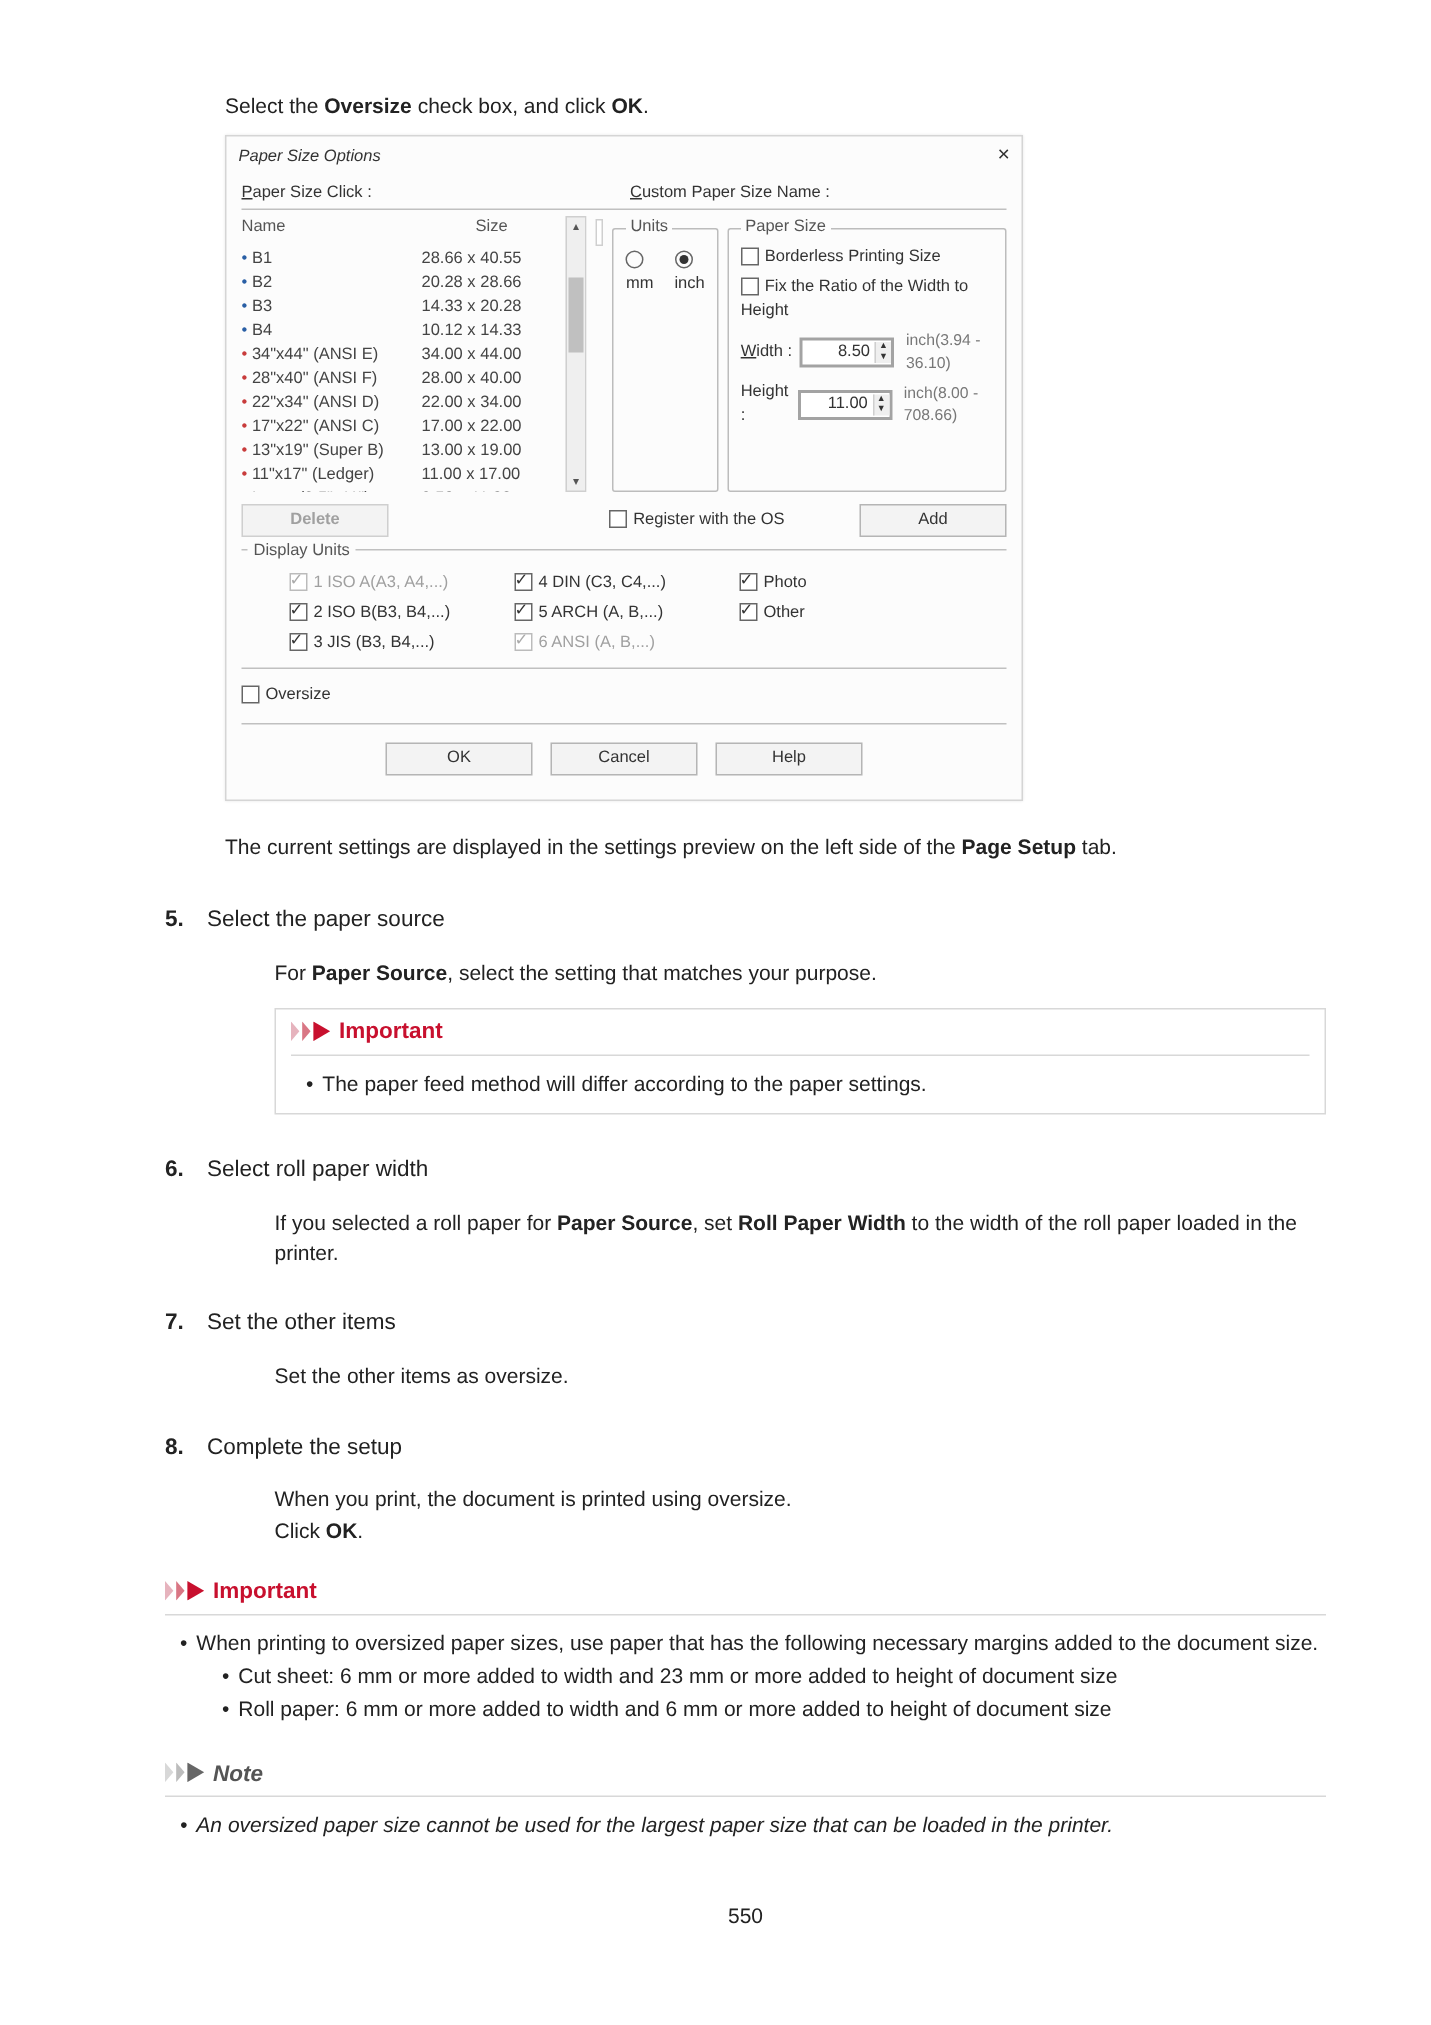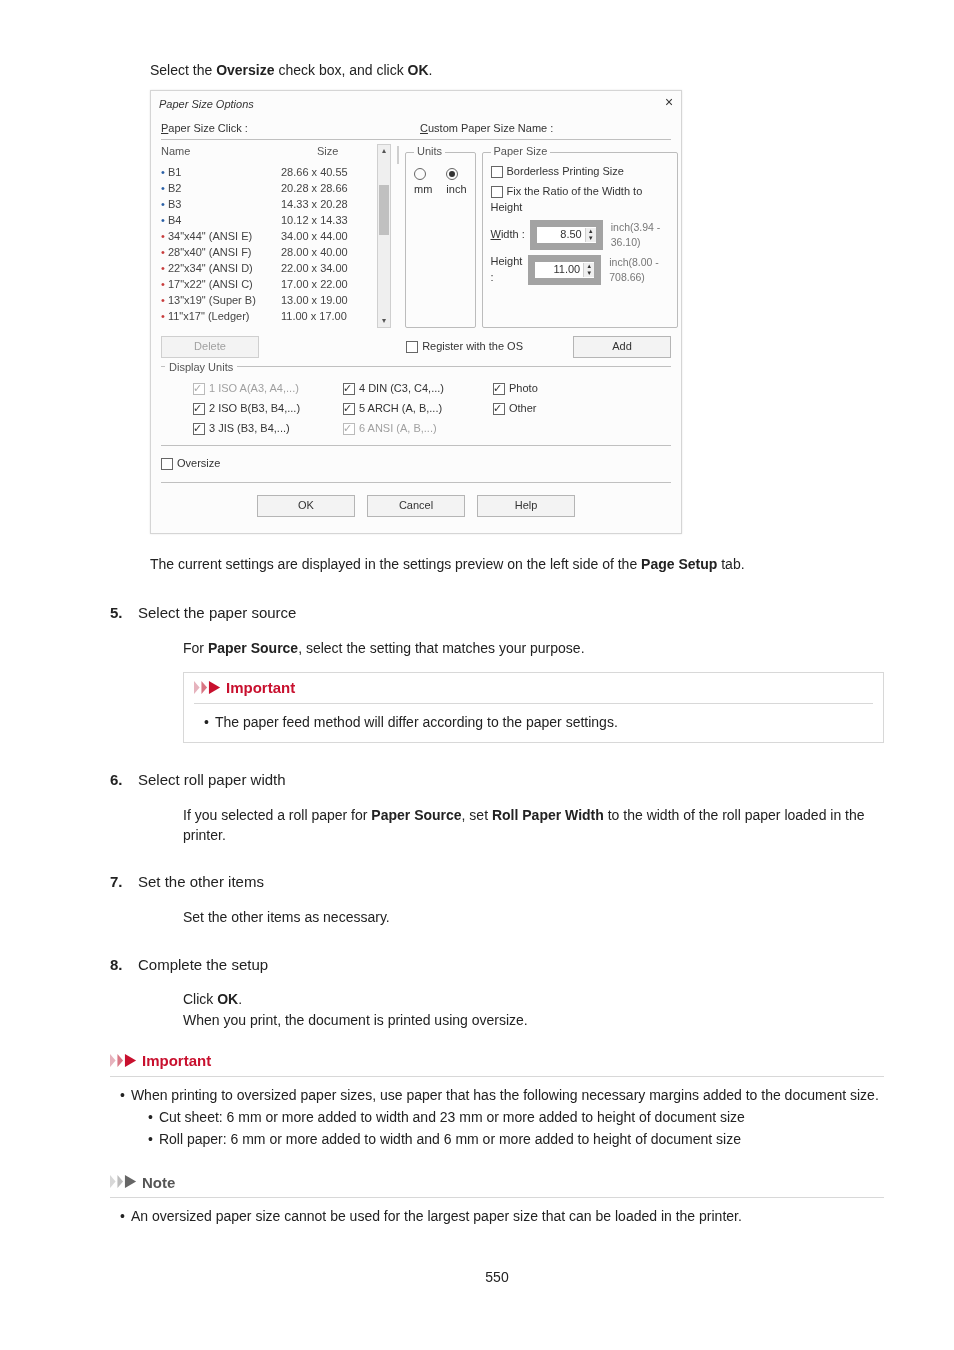--- a/index.html
+++ b/index.html
@@ -90,31 +90,31 @@
   .radio-row { display:flex; gap:14px; justify-content:center; margin:2px 0; }
   .radio-circle { display:inline-block; width:10px; height:10px; border:1px solid #666; border-radius:50%; vertical-align:middle; margin-right:3px; position:relative;}
   .radio-circle.checked::after { content:""; position:absolute; inset:2px; background:#333; border-radius:50%; }
   .cbox { display:inline-block; width:10px; height:10px; border:1px solid #666; vertical-align:middle; margin-right:4px; position:relative; background:#fff;}
   .cbox.checked::after { content:"✓"; position:absolute; top:-3px; left:-1px; font-size:11px; }
   .cbox.disabled { border-color:#bbb; }
   .cbox.disabled.checked::after { color:#aaa; }
 
   .wh-row { display:flex; align-items:center; gap:4px; margin-top:4px; }
   .wh-row .lbl { width:50px; }
-  .spinner { display:inline-flex; align-items:center; border:7px solid #a3a3a3; height:16px; background:#fff;}
+  .spinner { display:inline-flex; align-items:center; border:2px solid #a3a3a3; height:16px; background:#fff;}
   .spinner .val { width:42px; text-align:right; padding:0 3px; font-size:11px;}
   .spinner .btns { display:flex; flex-direction:column; font-size:6px; line-height:7px; width:10px; text-align:center; background:#efefef; border-left:1px solid #cfcfcf;}
   .range { color:#777; margin-left:4px; font-size:10.5px;}
   .underline-first::first-letter { text-decoration: underline; }
 
   .delete-row { display:flex; align-items:center; gap:10px; margin-top:8px;}
   .btn {
     border:1px solid #b5b5b5; background:#f3f3f3; padding:2px 18px; font-size:11px; min-width:60px; text-align:center;
   }
-  .btn.disabled { color:#a0a0a0; border-color:#cfcfcf; }
+  .btn.disabled { color:#a0a0a0; border-color:#cfcfcf;font-weight:bold; }
 
   .display-series {
     border-top:1px solid #c0c0c0;
     border-bottom:1px solid #c0c0c0;
     margin-top:8px;
     position:relative;
     padding:6px 2px 8px 2px;
   }
   .display-series .ds-title {
      position:relative; top:-13px; background:#fcfcfc; padding:0 4px; color:#555; margin-left:2px;
@@ -341,31 +341,31 @@
     <div class="step-body">
       <span>If you selected a roll paper for </span><span class="b">Paper Source</span><span>, set </span><span class="b">Roll Paper Width</span><span> to the width of the roll paper loaded in the printer.</span>
     </div>
   </li>
 
   <li>
     <div class="step-head">
         <span class="step-num">7.</span>
         <span>Set the other items</span>
       </div>
-    <div class="step-body">Set the other items as necessary.</div>
+    <div class="step-body">Set the other items as oversize.</div>
   </li>
 
   <li>
     <div class="step-head">
         <span class="step-num">8.</span>
         <span>Complete the setup</span>
       </div>
     <div class="step-body">
+      <div>When you print, the document is printed using oversize.</div>
       <div><span>Click </span><span class="b">OK</span><span>.</span></div>
-      <div>When you print, the document is printed using oversize.</div>
     </div>
   </li>
 </ol>
 
 <div style="margin-top:-6px;">
   <div class="important-head">
     <span class="callout-arrows">
       <svg viewBox="0 0 30 14">
           <polygon points="0,0 6,7 0,14" fill="#e6b3bd"></polygon>
           <polygon points="8,0 14,7 8,14" fill="#d97684"></polygon>
@@ -384,21 +384,21 @@
         <span>•</span>
         <span>Cut sheet: 6 mm or more added to width and 23 mm or more added to height of document size</span>
       </div>
     <div class="bullet-item">
         <span>•</span>
         <span>Roll paper: 6 mm or more added to width and 6 mm or more added to height of document size</span>
       </div>
   </div>
 </div>
 
-<div style="margin-top:22px;">
+<div style="margin-top:22px;font-style:italic;">
   <div class="note-head">
     <span class="callout-arrows">
       <svg viewBox="0 0 30 14">
           <polygon points="0,0 6,7 0,14" fill="#d8d8d8"></polygon>
           <polygon points="8,0 14,7 8,14" fill="#bcbcbc"></polygon>
           <polygon points="16,0 28,7 16,14" fill="#666"></polygon>
         </svg>
     </span>
     <span>Note</span>
   </div>

